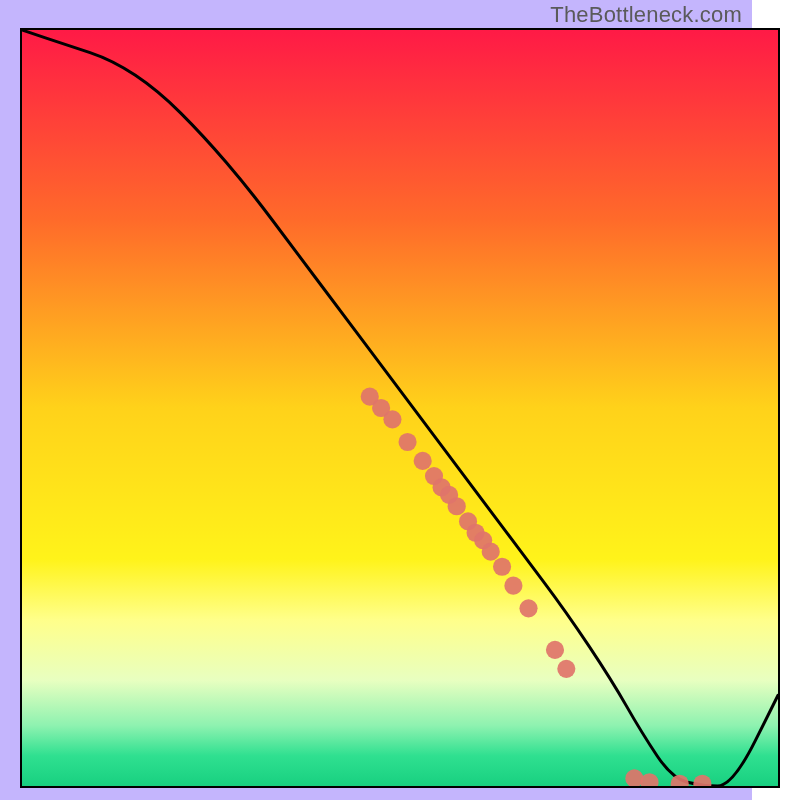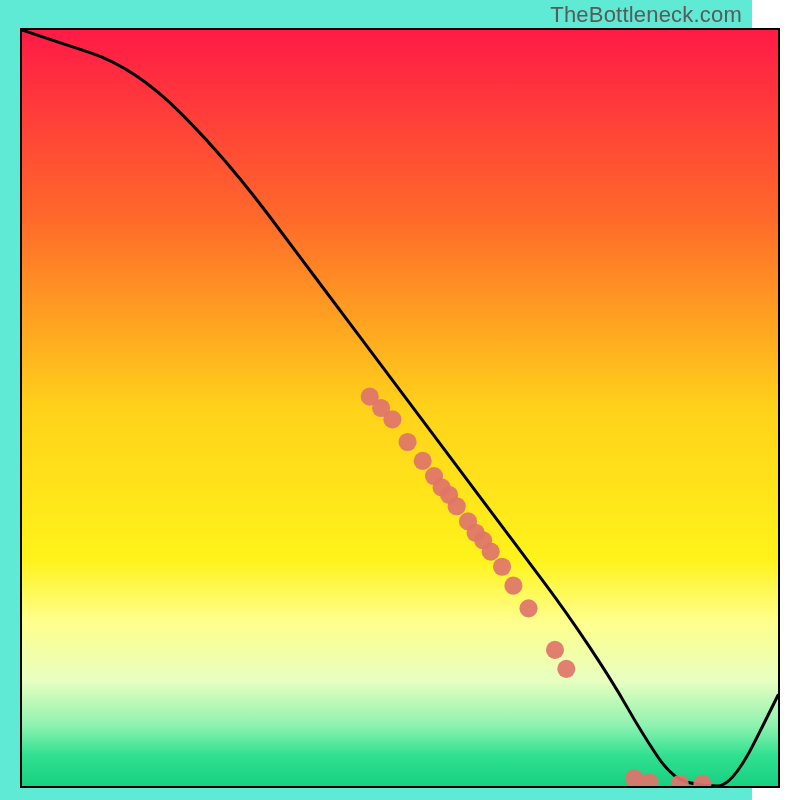--- a/index.html
+++ b/index.html
@@ -7,21 +7,21 @@
     padding: 0;
     width: 800px;
     height: 800px;
     overflow: hidden;
     font-family: Arial, Helvetica, sans-serif;
   }
   .stage {
     position: relative;
     width: 752px;
     height: 800px;
-    background: #5eead4;
+    background: #c4b5fd;
   }
   .watermark {
     position: absolute;
     top: 2px;
     right: 10px;
     font-size: 22px;
     font-weight: 400;
     color: #5a5a5a;
     letter-spacing: 0.2px;
     z-index: 10;

